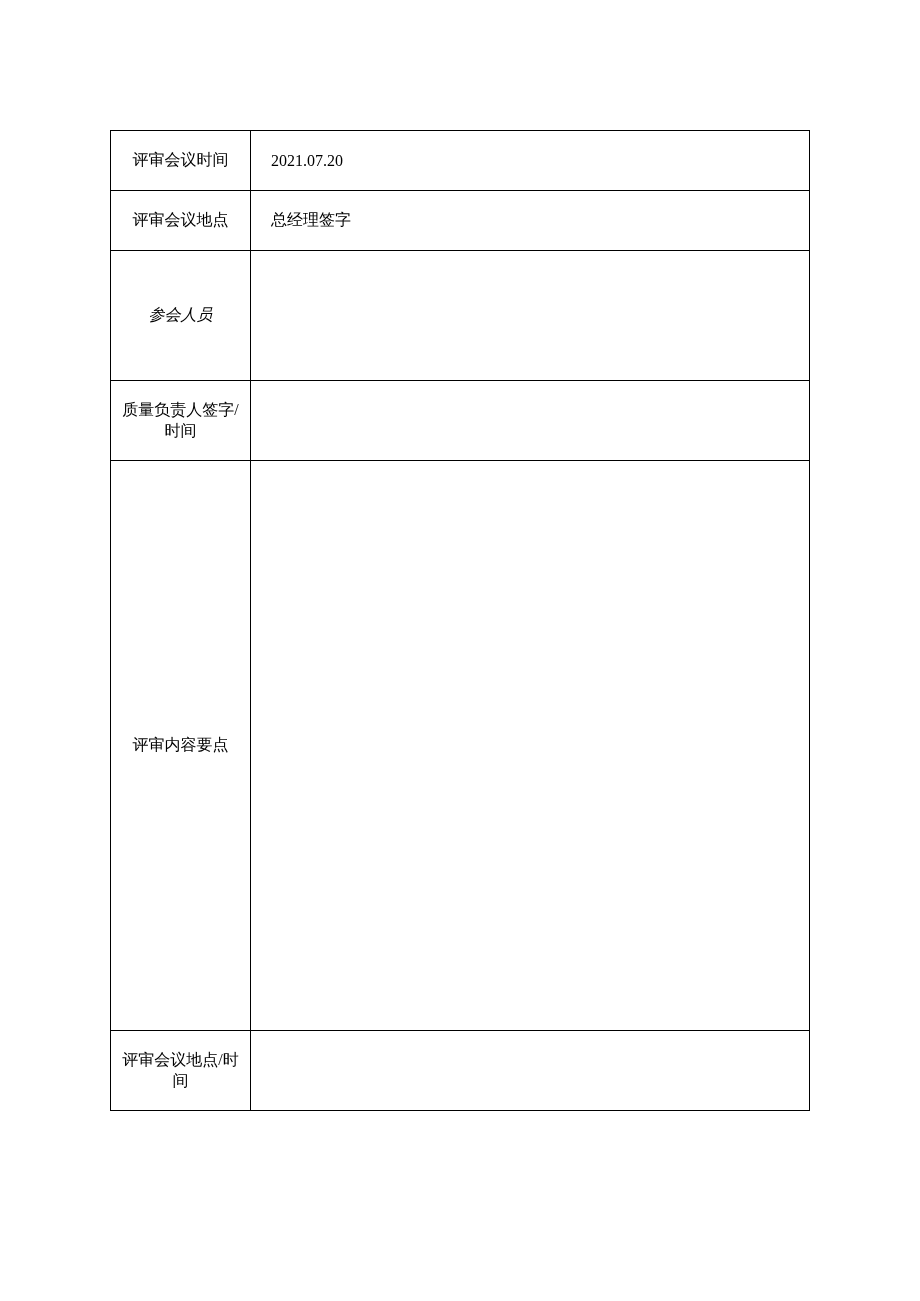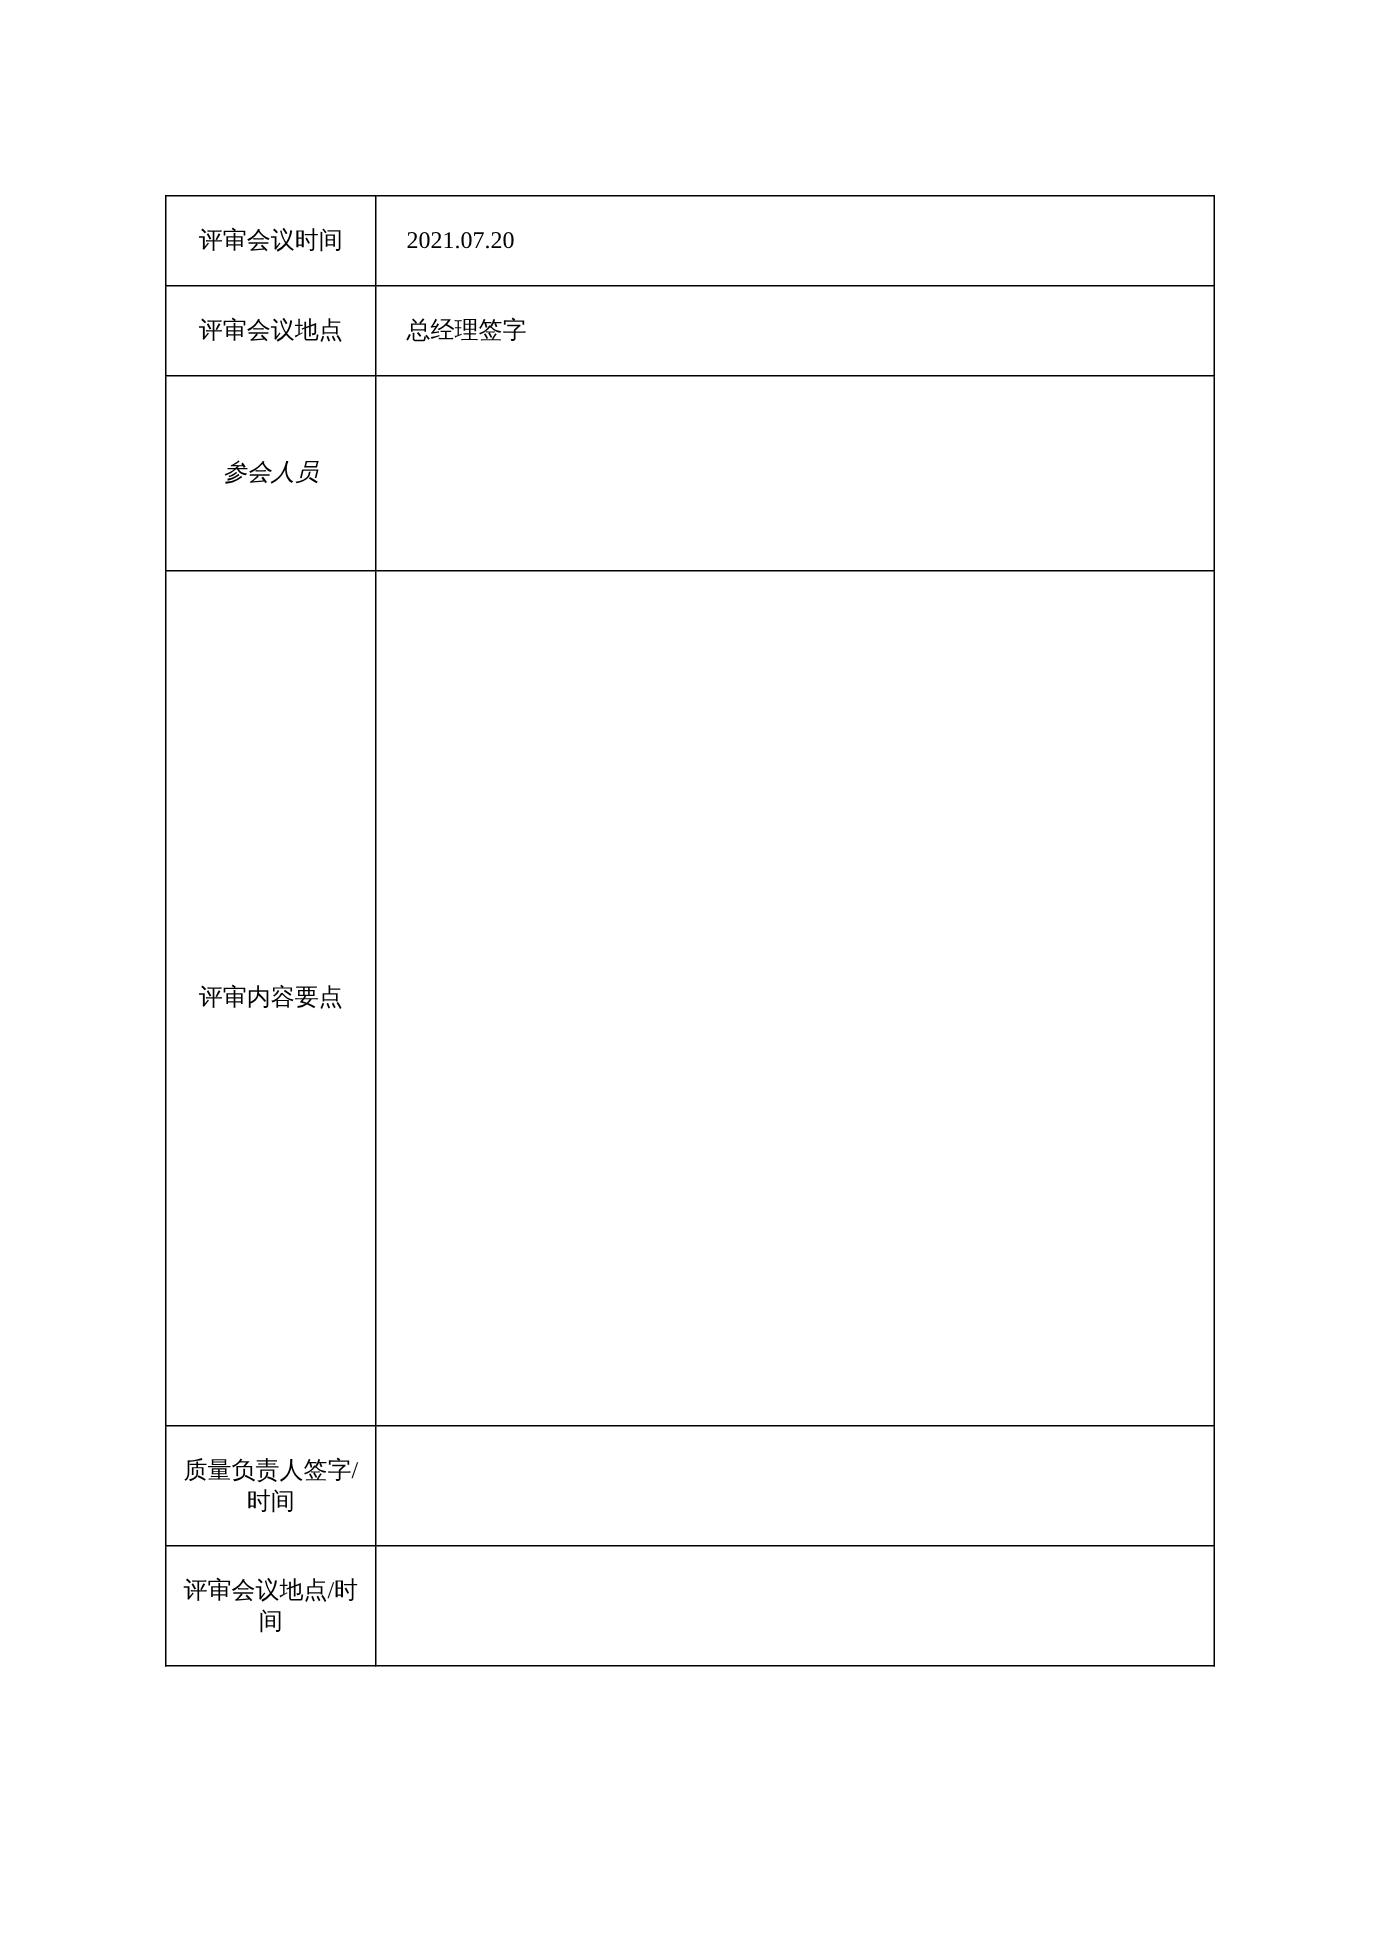--- a/index.html
+++ b/index.html
@@ -52,25 +52,25 @@
   </tr>
   <tr>
     <td class="label-cell row-location">评审会议地点</td>
     <td class="value-cell row-location">总经理签字</td>
   </tr>
   <tr>
     <td class="label-cell row-attendees">参会人员</td>
     <td class="value-cell row-attendees"></td>
   </tr>
   <tr>
+    <td class="label-cell row-quality">质量负责人签字/时间</td>
+    <td class="value-cell row-quality"></td>
+  </tr>
+  <tr>
     <td class="label-cell row-content">评审内容要点</td>
     <td class="value-cell row-content"></td>
-  </tr>
-  <tr>
-    <td class="label-cell row-quality">质量负责人签字/时间</td>
-    <td class="value-cell row-quality"></td>
   </tr>
   <tr>
     <td class="label-cell row-manager">评审会议地点/时间</td>
     <td class="value-cell row-manager"></td>
   </tr>
 </tbody>
   </table>
 
 </body></html>

